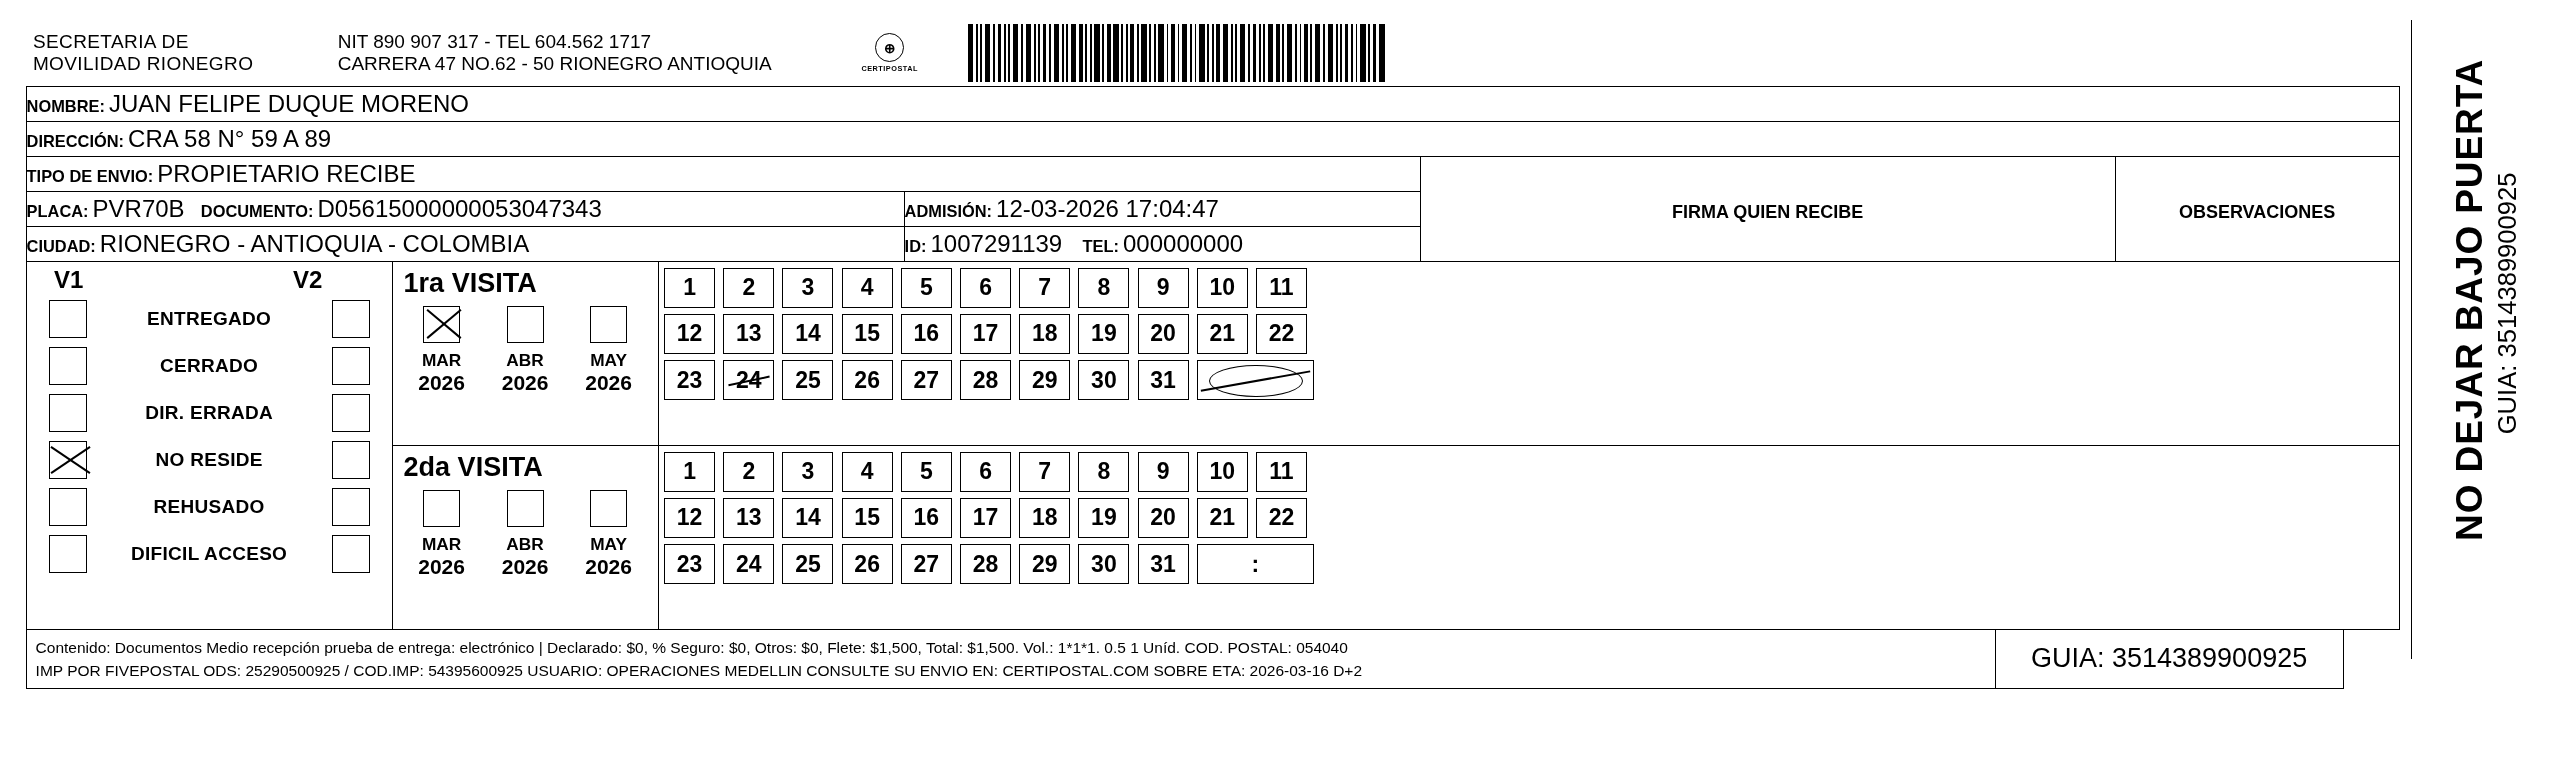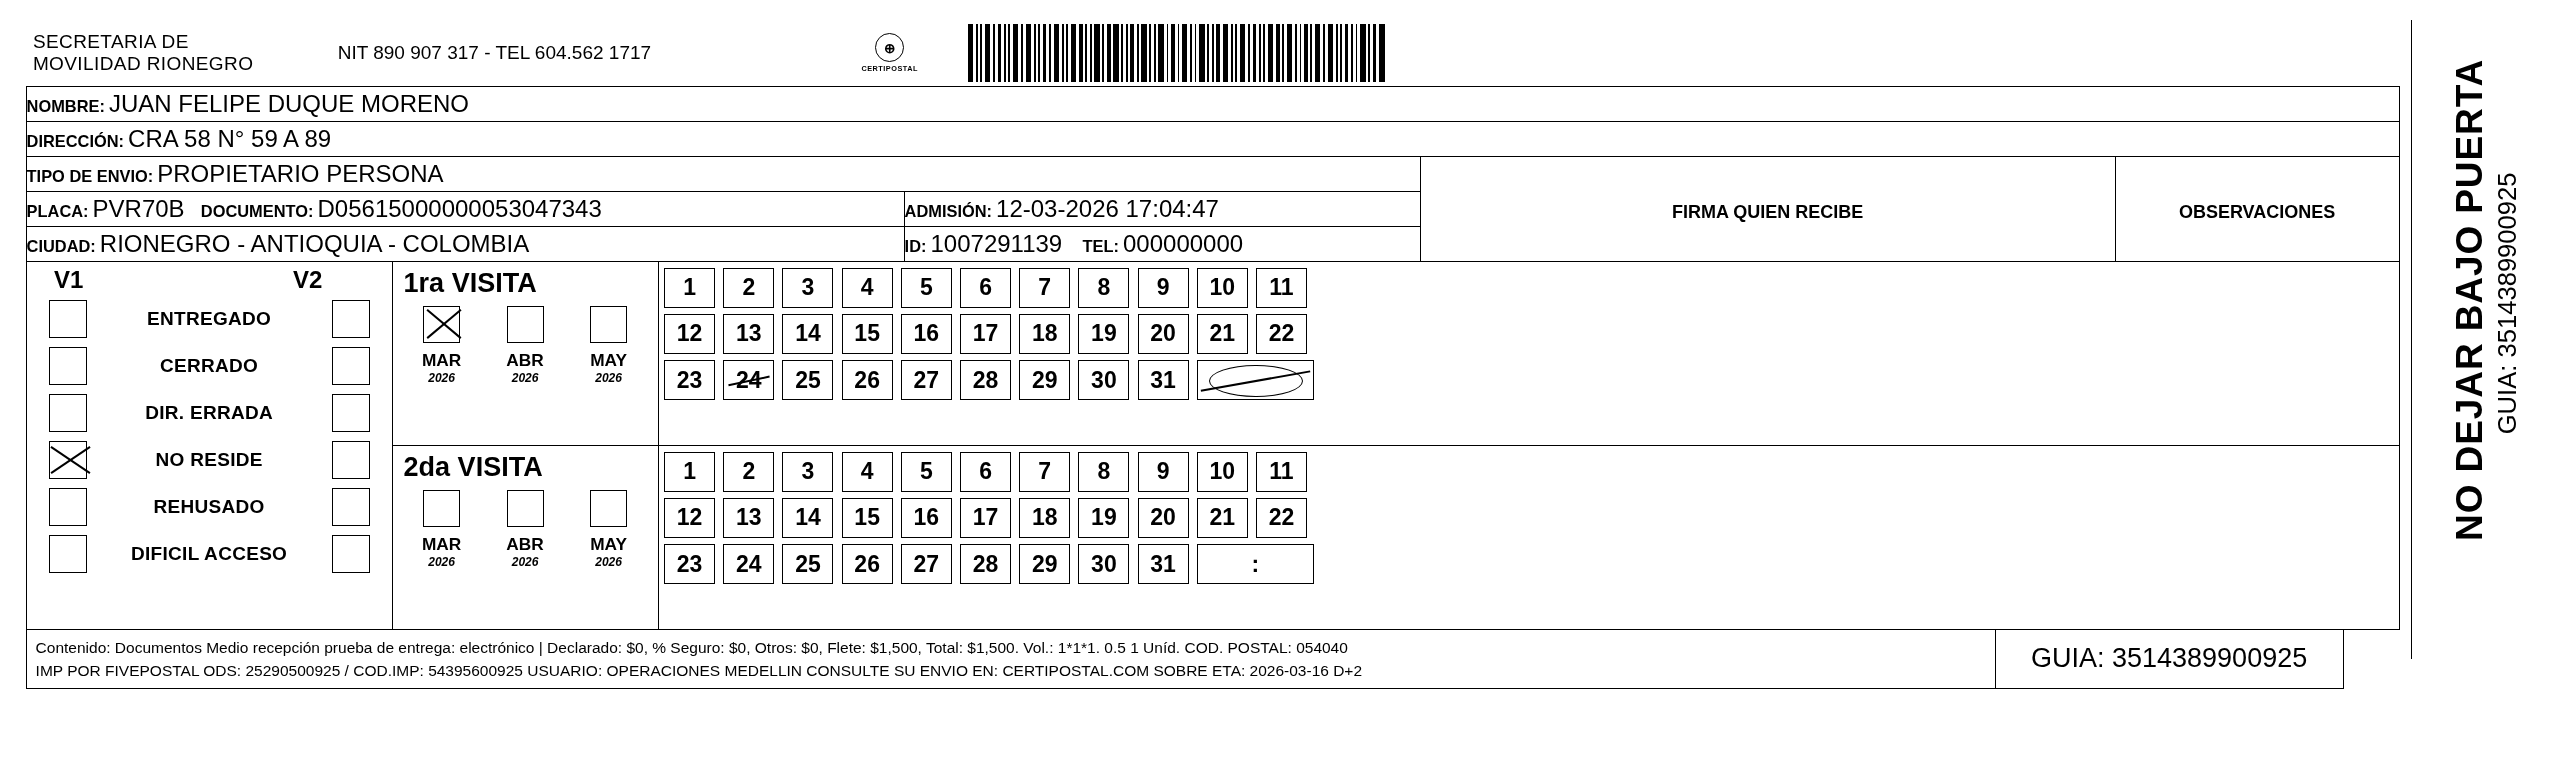--- a/index.html
+++ b/index.html
@@ -49,21 +49,21 @@
 
   .vmid{width:265px;border-right:1.8px solid #000;}
   .visit-title{font-size:27px;font-weight:bold;padding:5.5px 0 3.7px 11px;}
   .months{display:flex;justify-content:space-around;padding:3.7px 7.3px 0 7.3px;}
   .mo{text-align:center;width:73px;}
   .mo .mbox{width:37px;height:37px;border:1.8px solid #000;margin:0 auto;box-sizing:border-box;position:relative;}
   .mo .mbox.mk::before,.mo .mbox.mk::after{content:"";position:absolute;left:-1.8px;top:16.4px;width:44px;height:1.8px;background:#000;}
   .mo .mbox.mk::before{transform:rotate(40deg);}
   .mo .mbox.mk::after{transform:rotate(-40deg);}
   .mo .mn{font-size:17.3px;font-weight:bold;margin-top:7.3px;}
-  .mo .my{font-size:12px;font-weight:bold;font-style:italic;}
+  .mo .my{font-size:21px;font-weight:bold;}
 
   .daygrid{padding:5.5px 0 5.5px 5.5px;}
   .dayrow{display:flex;margin-bottom:6.4px;}
   .day{width:51px;height:40px;border:1.8px solid #000;box-sizing:border-box;margin-right:8.2px;display:flex;align-items:center;justify-content:center;font-size:23px;font-weight:bold;position:relative;}
   .day.wide{width:117px;}
   .day.strike::after{content:"";position:absolute;left:3.7px;top:50%;width:calc(100% - 7.3px);height:1.8px;background:#000;transform:rotate(-12deg);}
   .day.scr::before{content:"";position:absolute;left:10%;top:10%;width:80%;height:80%;border:1.8px solid #000;border-radius:50%;}
   .day.scr::after{content:"";position:absolute;left:1.8px;top:50%;width:calc(100% - 3.7px);height:1.8px;background:#000;transform:rotate(-10deg);}
 
   .firma{font-size:18px;font-weight:bold;text-align:center;padding-top:7.3px;}
@@ -85,20 +85,21 @@
 
   <div class="doc">
 
     <div class="hdr">
       <div class="blk b1">
         <div>SECRETARIA  DE</div>
         <div>MOVILIDAD RIONEGRO</div>
       </div>
       <div class="blk b2">
         <div>NIT 890 907 317 - TEL 604.562 1717</div>
+        <div>CARRERA 47 NO.62 - 50 RIONEGRO ANTIOQUIA</div>
       </div>
       <div class="logo">
         <div class="logo-circ">⊕</div>
         <div class="logo-tx">CERTIPOSTAL</div>
       </div>
       <div class="barcode" id="barcode">
           <i style="width: 5.5px;"></i>
           <i style="width: 1.8px;"></i>
           <i style="width: 1.8px;"></i>
           <i style="width: 5.5px;"></i>
@@ -183,21 +184,21 @@
       </tr>
       <tr class="row-h">
         <td colspan="4" class="cellpad">
           <span class="lbl">DIRECCIÓN:</span>
           <span class="val">CRA 58 N° 59 A 89</span>
         </td>
       </tr>
       <tr class="row-h">
         <td colspan="2" class="cellpad">
           <span class="lbl">TIPO DE ENVIO:</span>
-          <span class="val">PROPIETARIO PERSONA</span>
+          <span class="val">PROPIETARIO RECIBE</span>
         </td>
         <td rowspan="3" style="width:694px">
           <div class="firma">FIRMA QUIEN RECIBE</div>
         </td>
         <td rowspan="3" style="width:283px">
           <div class="firma">OBSERVACIONES</div>
         </td>
       </tr>
       <tr class="row-h">
         <td class="cellpad" style="width:877px">

